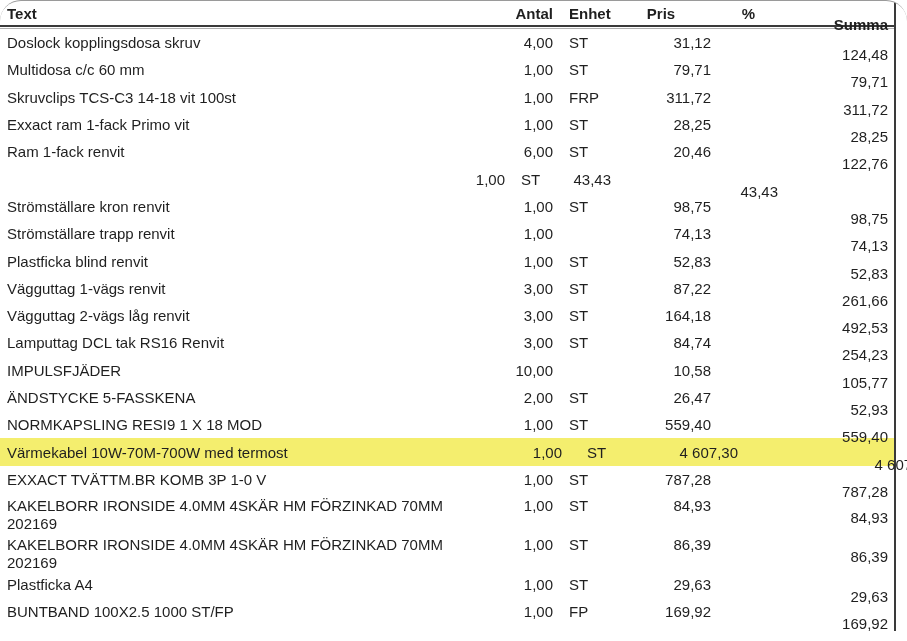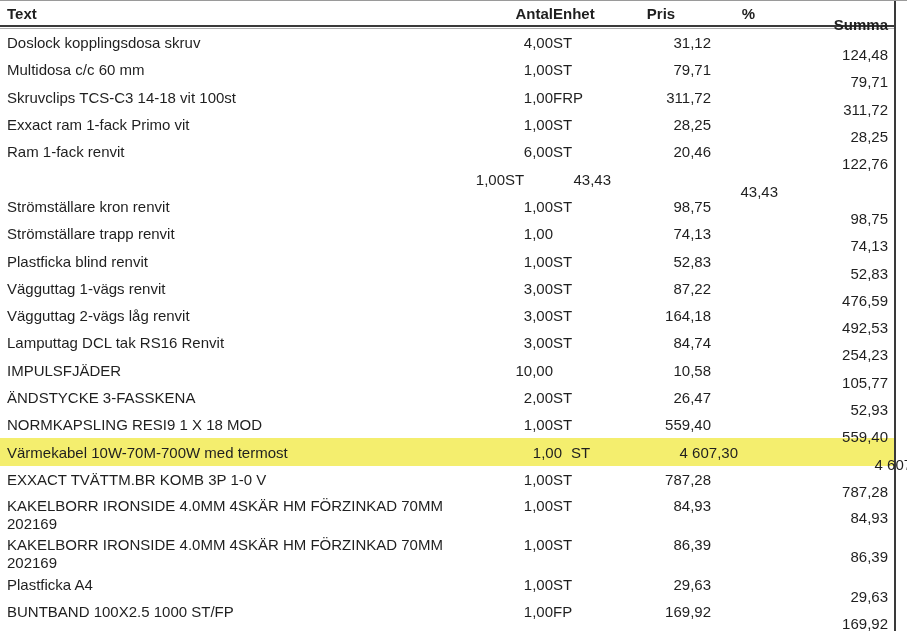--- a/index.html
+++ b/index.html
@@ -15,20 +15,21 @@
     font-family: "Liberation Sans", "DejaVu Sans", sans-serif;
     color: var(--text-color);
   }
   .sheet {
     position: relative;
     width: 907px;
     height: 641px;
     background: #ffffff;
     border-top: 1px solid var(--page-top-border);
     overflow: hidden;
+    border-radius: 21px;
   }
   .right-border {
     position: absolute;
     left: 894px;
     top: 0;
     width: 2px;
     height: 630px;
     background: var(--rule-dark);
   }
   .tbl { width: 896px; }
@@ -53,21 +54,21 @@
   }
   .row.highlight { background: var(--highlight); gap: 9px; }
   .row.multiline {
     height: 39px;
     align-items: start;
   }
   .row.multiline .cell { padding-top: 4px; line-height: 18px; }
   .cell { overflow: hidden; white-space: nowrap; }
   .cell.text { padding-left: 7px; white-space: pre-line; }
   .cell.antal { text-align: right; }
-  .cell.enhet { padding-left: 0; }
+  .cell.enhet { padding-left: 16px; }
   .cell.pris { text-align: right; }
   .cell.pct { text-align: center; }
   .cell.summa {
     text-align: right;
     padding-right: 8px;
     position: relative;
     top: 12px;
   }
   .header-row .cell.summa { top: 0; margin-top: 22px; }
   .header-row .cell.pris { text-align: center; }
@@ -165,21 +166,21 @@
           <div class="cell pris">52,83</div>
           <div class="cell pct"></div>
           <div class="cell summa">52,83</div>
         </div>
         <div class="rowgrid row">
           <div class="cell text">Vägguttag 1-vägs renvit</div>
           <div class="cell antal">3,00</div>
           <div class="cell enhet">ST</div>
           <div class="cell pris">87,22</div>
           <div class="cell pct"></div>
-          <div class="cell summa">476,59</div>
+          <div class="cell summa">261,66</div>
         </div>
         <div class="rowgrid row">
           <div class="cell text">Vägguttag 2-vägs låg renvit</div>
           <div class="cell antal">3,00</div>
           <div class="cell enhet">ST</div>
           <div class="cell pris">164,18</div>
           <div class="cell pct"></div>
           <div class="cell summa">492,53</div>
         </div>
         <div class="rowgrid row">
@@ -192,21 +193,21 @@
         </div>
         <div class="rowgrid row">
           <div class="cell text">IMPULSFJÄDER</div>
           <div class="cell antal">10,00</div>
           <div class="cell enhet"></div>
           <div class="cell pris">10,58</div>
           <div class="cell pct"></div>
           <div class="cell summa">105,77</div>
         </div>
         <div class="rowgrid row">
-          <div class="cell text">ÄNDSTYCKE 3-FASSKENA</div>
+          <div class="cell text">ÄNDSTYCKE 5-FASSKENA</div>
           <div class="cell antal">2,00</div>
           <div class="cell enhet">ST</div>
           <div class="cell pris">26,47</div>
           <div class="cell pct"></div>
           <div class="cell summa">52,93</div>
         </div>
         <div class="rowgrid row">
           <div class="cell text">NORMKAPSLING RESI9 1 X 18 MOD</div>
           <div class="cell antal">1,00</div>
           <div class="cell enhet">ST</div>

